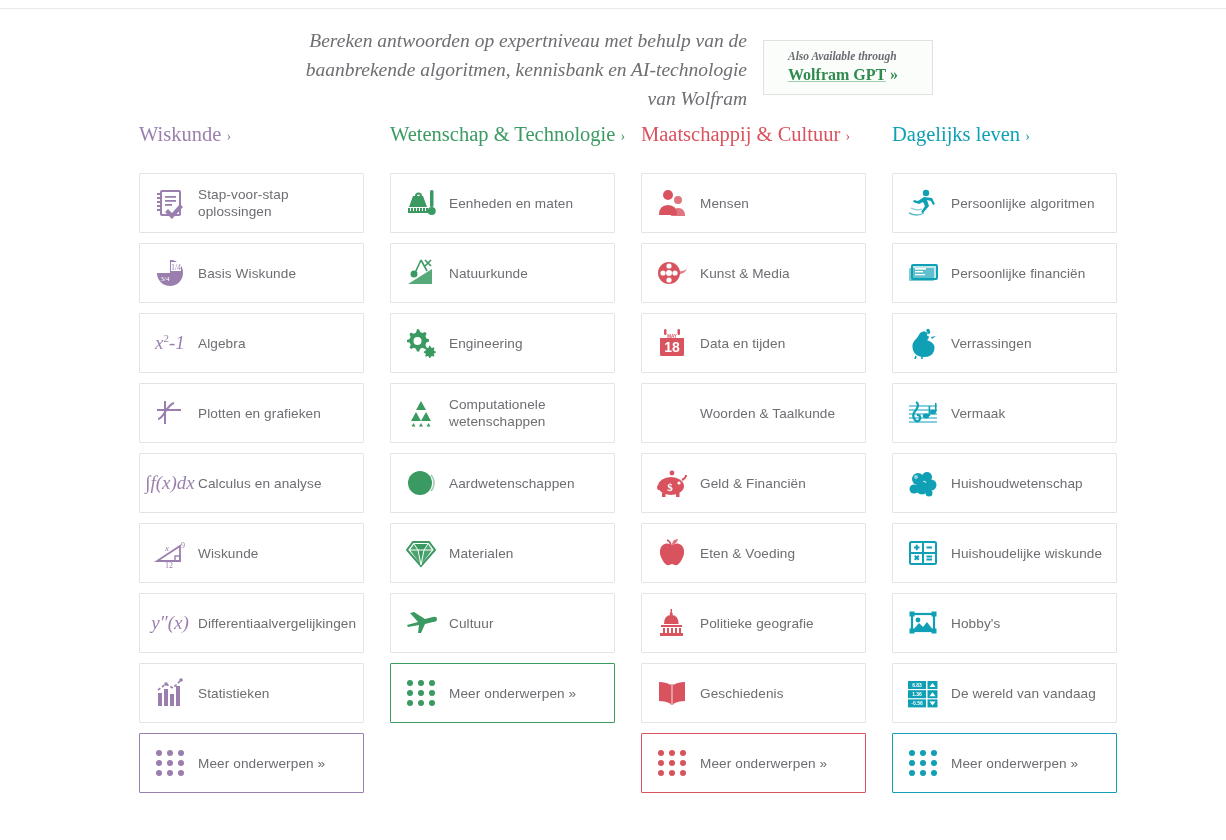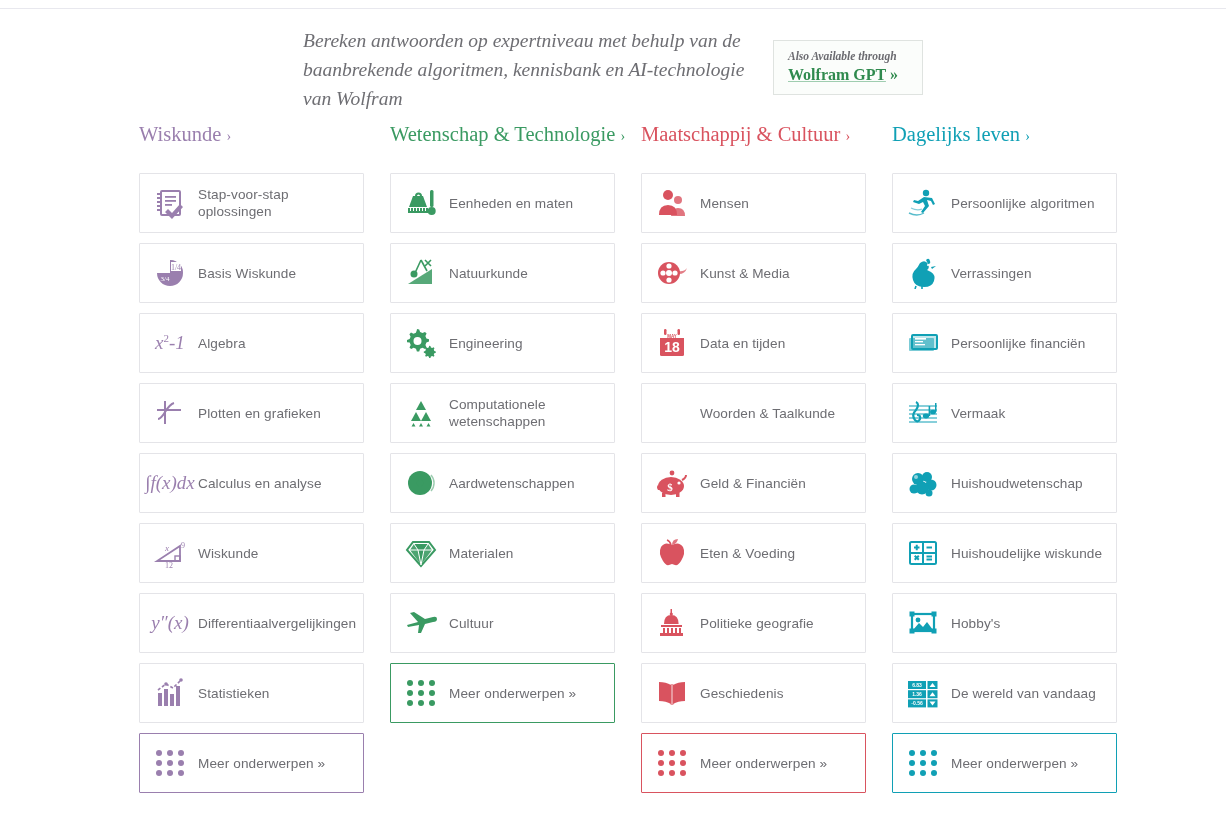--- a/index.html
+++ b/index.html
@@ -12,33 +12,34 @@
   .topline {
     position: absolute; top: 8px; left: 0; width: 1226px; height: 1px;
     background: #e8e8ee;
   }
   .tagline-row {
     position: absolute; top: 26px; left: 0; width: 1226px;
     display: flex; align-items: flex-start; justify-content: center;
   }
   .tagline {
     width: 470px;
+    text-align: right;
     font-family: "Liberation Serif", serif;
     font-style: italic;
     font-size: 19.5px;
     line-height: 29px;
     color: #6e6e73;
     padding-right: 16px;
   }
   .gpt-box {
     margin-top: 14px;
     border: 1px solid #dfe3e0;
     background: #fbfdfb;
-    padding: 8px 14px 9px 14px;
-    width: 150px;
+    padding: 8px 14px 9px 24px;
+    width: 170px;
   }
   .gpt-sub {
     font-family: "Liberation Serif", serif;
     font-style: italic;
     font-weight: bold;
     font-size: 11.5px;
     color: #6b6b70;
     line-height: 15px;
     white-space: nowrap;
   }
@@ -447,43 +448,43 @@
             <path d="M17 10 l-6 4 l-4 -1 l-1 2 l6 2 l4 -2 l2 4 l-4 6 l2 1 l6 -7 l-2 -6 l4 1 l2 4 l2 -1 l-3 -6 z"></path>
             <path d="M2 26 q8 4 15 0" fill="none" stroke="#10a0b5" stroke-width="1.4" opacity="0.7"></path>
             <path d="M4 21 q6 3 11 1" fill="none" stroke="#10a0b5" stroke-width="1.2" opacity="0.5"></path>
           </svg>
         </span>
         <span class="lbl">Persoonlijke algoritmen</span>
       </div>
       <div class="card">
         <span class="ico">
           <svg width="32" height="32" viewBox="0 0 32 32" fill="#10a0b5">
-            <path d="M13 6 q5-4 8 1 q2 4 -1 6 l4 2 q5 3 3 9 q-2 6 -10 6 q-9 0 -11 -7 q-2 -7 3 -11 q2 -2 4 -6z"></path>
-            <path d="M19 3 q3-3 4 1 q1 3 -2 3z"></path>
-            <circle cx="21" cy="8" r="1" fill="#fff"></circle>
-            <path d="M24 10 l5 -1 l-4 3z"></path>
-            <path d="M9 29 l-1 3 M15 29 l0 3" stroke="#10a0b5" stroke-width="1.6"></path>
-          </svg>
-        </span>
-        <span class="lbl">Verrassingen</span>
-      </div>
-      <div class="card">
-        <span class="ico">
-          <svg width="32" height="32" viewBox="0 0 32 32" fill="#10a0b5">
             <rect x="2" y="11" width="25" height="13" rx="1" opacity="0.55"></rect>
             <rect x="5" y="8" width="25" height="14" rx="1" fill="none" stroke="#10a0b5" stroke-width="2"></rect>
             <rect x="5" y="8" width="25" height="14" rx="1" opacity="0.25"></rect>
             <g fill="#fff">
               <rect x="8" y="11" width="11" height="1.6"></rect>
               <rect x="8" y="14" width="8" height="1.3"></rect>
               <rect x="8" y="17" width="10" height="1.3"></rect>
             </g>
           </svg>
         </span>
         <span class="lbl">Persoonlijke financiën</span>
+      </div>
+      <div class="card">
+        <span class="ico">
+          <svg width="32" height="32" viewBox="0 0 32 32" fill="#10a0b5">
+            <path d="M13 6 q5-4 8 1 q2 4 -1 6 l4 2 q5 3 3 9 q-2 6 -10 6 q-9 0 -11 -7 q-2 -7 3 -11 q2 -2 4 -6z"></path>
+            <path d="M19 3 q3-3 4 1 q1 3 -2 3z"></path>
+            <circle cx="21" cy="8" r="1" fill="#fff"></circle>
+            <path d="M24 10 l5 -1 l-4 3z"></path>
+            <path d="M9 29 l-1 3 M15 29 l0 3" stroke="#10a0b5" stroke-width="1.6"></path>
+          </svg>
+        </span>
+        <span class="lbl">Verrassingen</span>
       </div>
       <div class="card">
         <span class="ico">
           <svg width="32" height="32" viewBox="0 0 32 32" fill="#10a0b5">
             <g stroke="#10a0b5" stroke-width="1.1">
               <path d="M2 9 H30 M2 13 H30 M2 17 H30 M2 21 H30 M2 25 H30"></path>
             </g>
             <path d="M9 5 q4 2 0 8 q-5 5 -1 10 q3 3 5 -1 q1 -4 -3 -4" fill="none" stroke="#10a0b5" stroke-width="2.2"></path>
             <ellipse cx="19" cy="19" rx="3.2" ry="2.4"></ellipse>
             <rect x="21.6" y="9" width="1.6" height="10"></rect>

